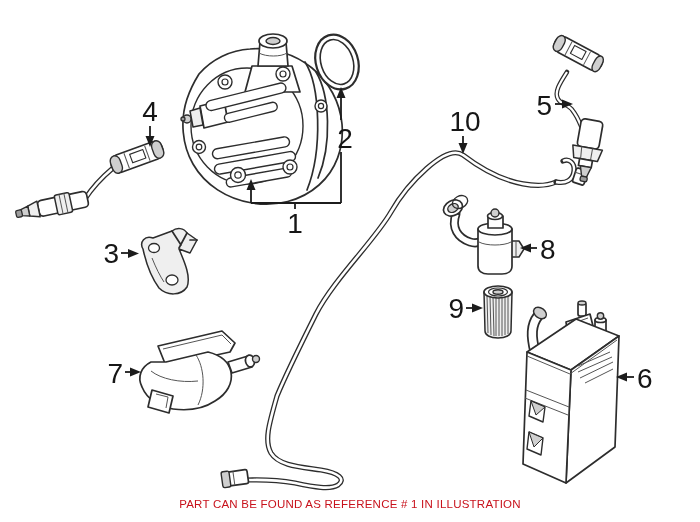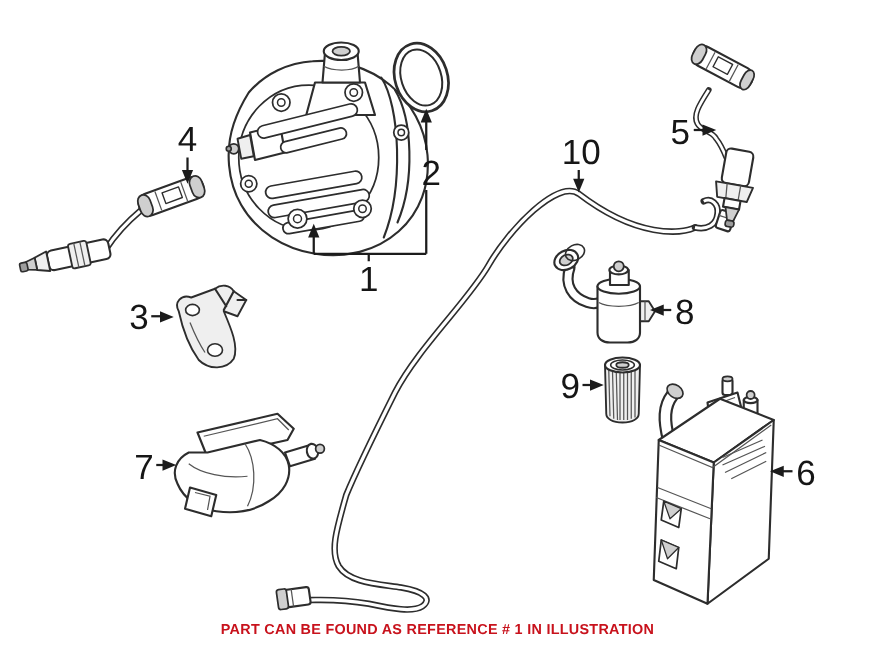--- a/index.html
+++ b/index.html
@@ -1,20 +1,20 @@
 <!DOCTYPE html>
 <html><head>
 <meta charset="utf-8">
 <style>
   html,body{margin:0;padding:0;background:#ffffff;}
   .stage{position:relative;width:700px;height:522px;background:#ffffff;overflow:hidden;
          font-family:"Liberation Sans",sans-serif;}
   .diagram-svg{position:absolute;left:0;top:0;}
   .caption{position:absolute;left:0;top:498px;width:700px;text-align:center;
-           font-family:"Liberation Sans",sans-serif;font-weight:bold;font-size:11.5px;
+           font-family:"Liberation Sans",sans-serif;font-weight:normal;font-size:11.5px;
            letter-spacing:.02em;color:#c8121c;}
   .callout-num{font-family:"Liberation Sans",sans-serif;font-size:28px;fill:#161616;}
   .ln{stroke:#2d2d2d;fill:none;stroke-width:1.7;stroke-linecap:round;stroke-linejoin:round;}
   .wh{fill:#ffffff;stroke:#2d2d2d;stroke-width:1.7;stroke-linejoin:round;}
   .lt{fill:#efefef;stroke:#2d2d2d;stroke-width:1.5;stroke-linejoin:round;}
   .md{fill:#cfcfcf;stroke:#2d2d2d;stroke-width:1.4;stroke-linejoin:round;}
   .dk{fill:#9d9d9d;stroke:#2d2d2d;stroke-width:1.3;}
   .thin{stroke:#555;stroke-width:1;fill:none;}
   .lead{stroke:#1c1c1c;stroke-width:1.8;fill:none;}
   .ah{fill:#1c1c1c;stroke:none;}

